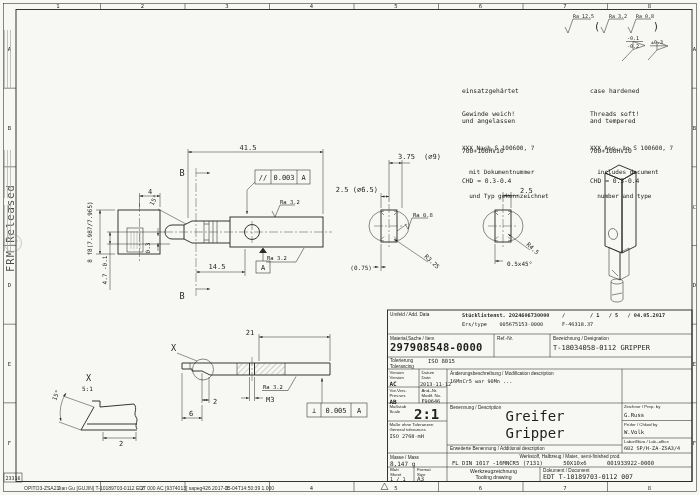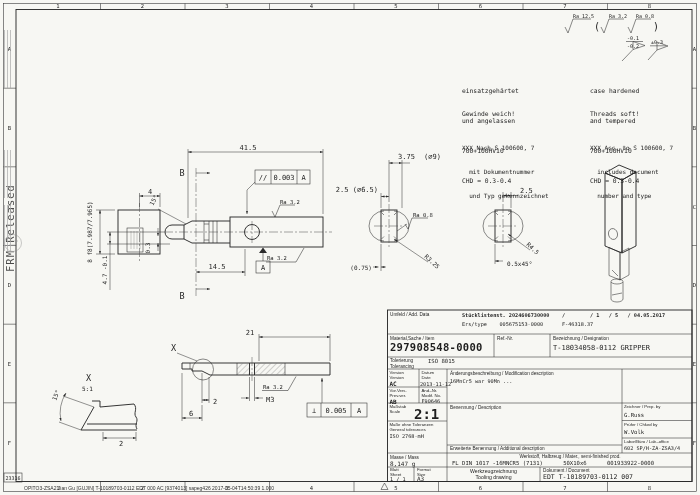--- a/index.html
+++ b/index.html
@@ -452,20 +452,22 @@
 <div class="t sans f4" style="left:389.5px;top:393.5px">Prev.ver.</div>
 <div class="t f6 bold" style="left:389.5px;top:398.5px">AB</div>
 <div class="t sans f4" style="left:421.5px;top:388.5px">Änd.-Nr.</div>
 <div class="t sans f4" style="left:421.5px;top:393.5px">Modif. No.</div>
 <div class="t f5" style="left:421.5px;top:398.5px">F90646</div>
 
 <div class="t sans f4" style="left:389.5px;top:405px">Maßstab</div>
 <div class="t sans f4" style="left:389.5px;top:410px">Scale</div>
 <div class="t f8 bold" style="left:414px;top:406.5px">2:1</div>
 <div class="t sans f45" style="left:450px;top:404.5px">Benennung / Description</div>
+<div class="t f8 ctr" style="left:450px;top:409px;width:170px">Greifer</div>
+<div class="t f8 ctr" style="left:450px;top:426px;width:170px">Gripper</div>
 <div class="t sans f4" style="left:624px;top:405px">Zeichner / Prep. by</div>
 <div class="t f55" style="left:624px;top:411.5px">G.Russ</div>
 
 <div class="t sans f4" style="left:389.5px;top:422.5px">Maße ohne Toleranzen</div>
 <div class="t sans f4" style="left:389.5px;top:427.5px">General tolerances</div>
 <div class="t f5" style="left:389.5px;top:434px">ISO 2768-mH</div>
 <div class="t sans f4" style="left:624px;top:422.5px">Prüfer / Chked by</div>
 <div class="t f55" style="left:624px;top:429px">W.Volk</div>
 
 <div class="t sans f45" style="left:450px;top:446px">Erweiterte Benennung / Additional description</div>

